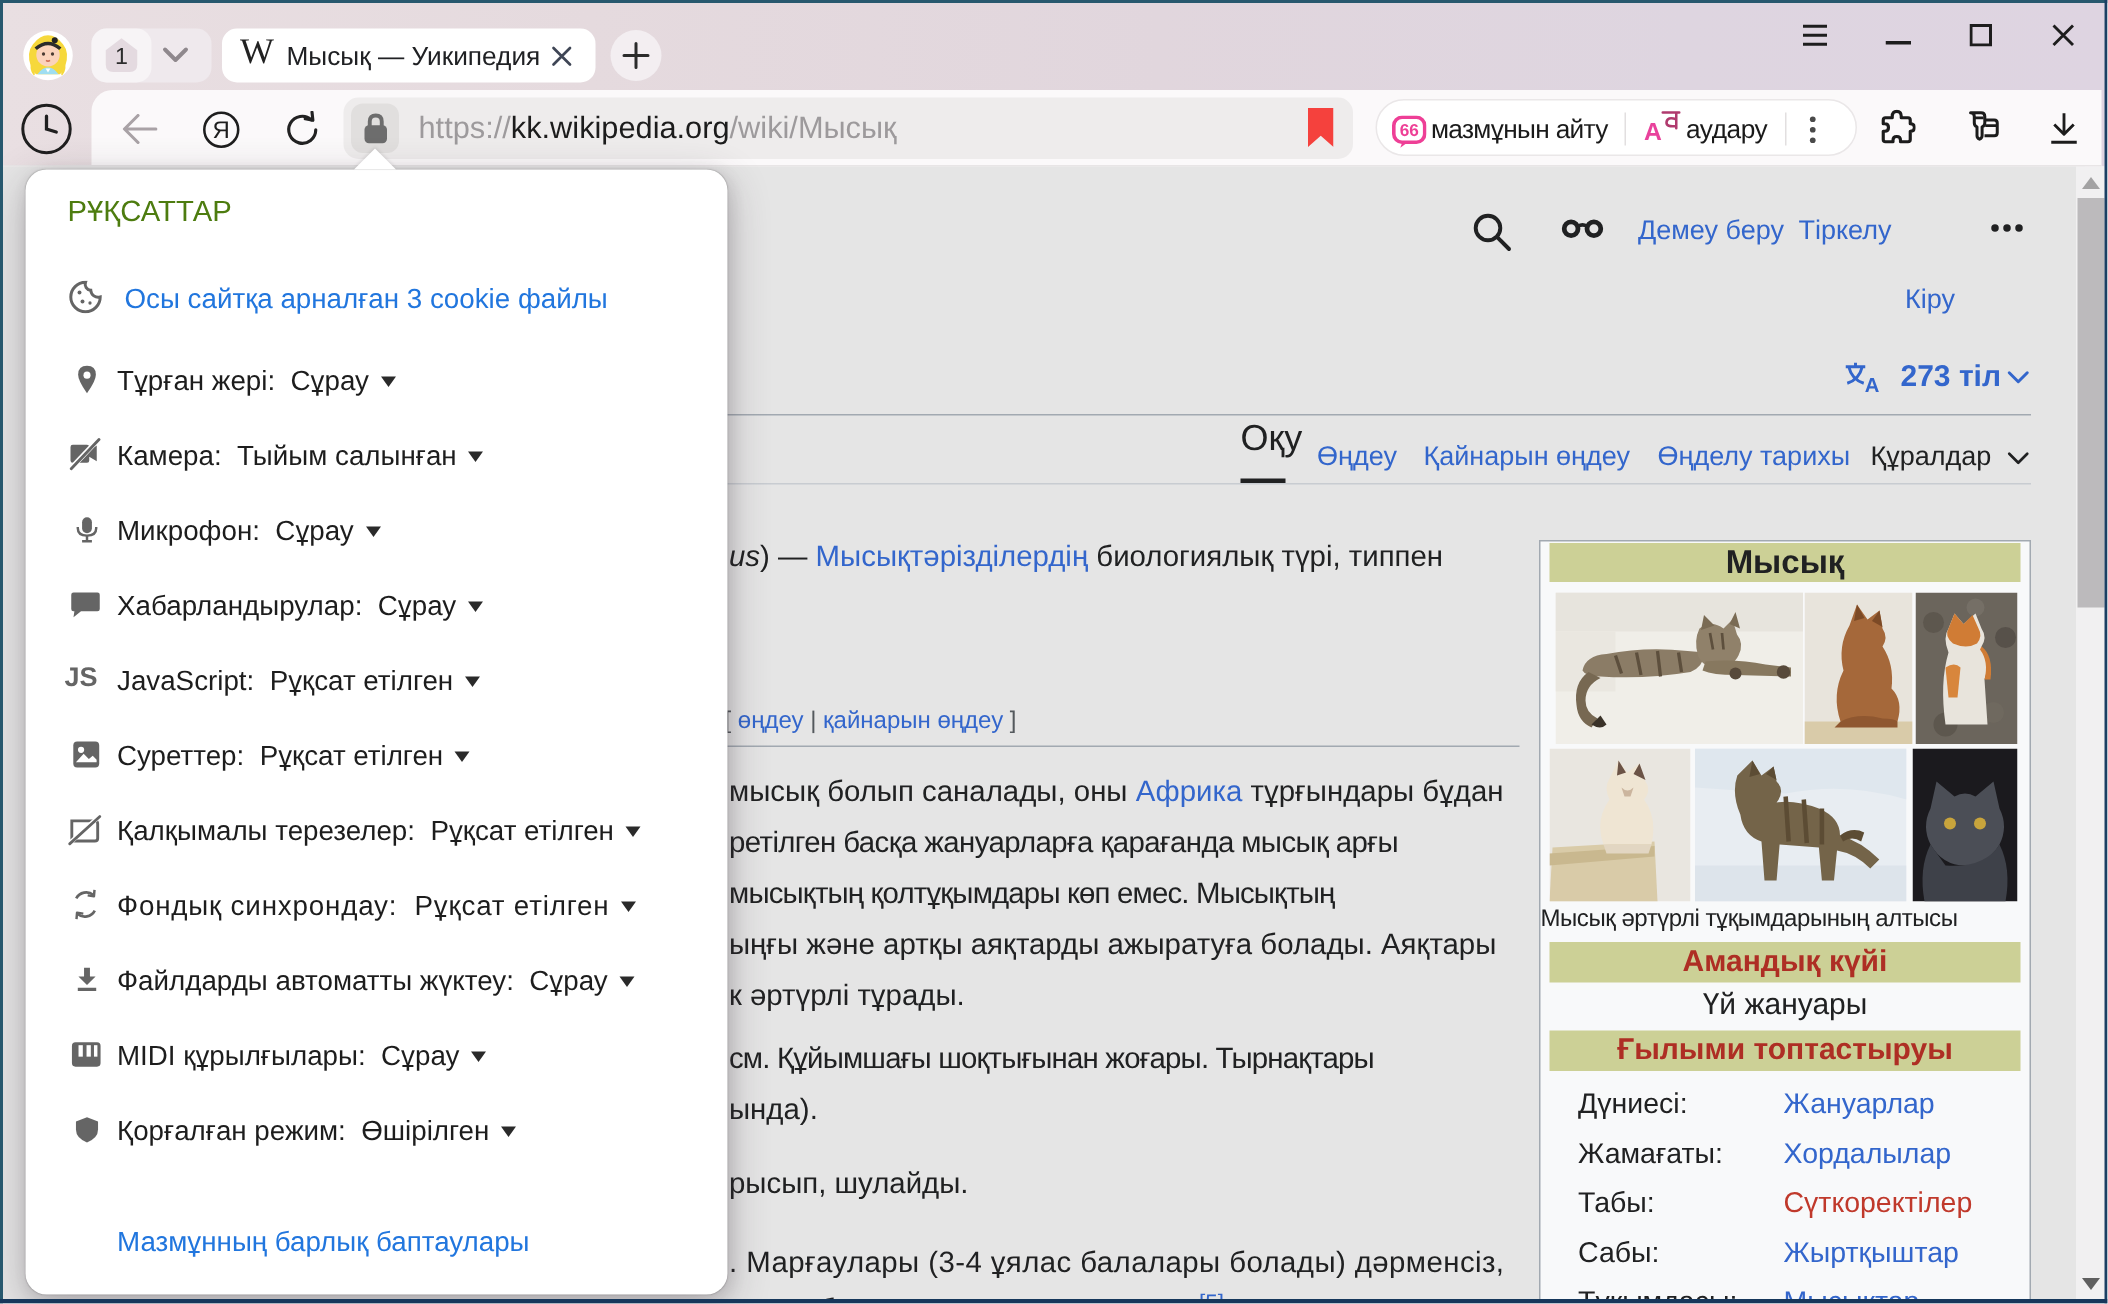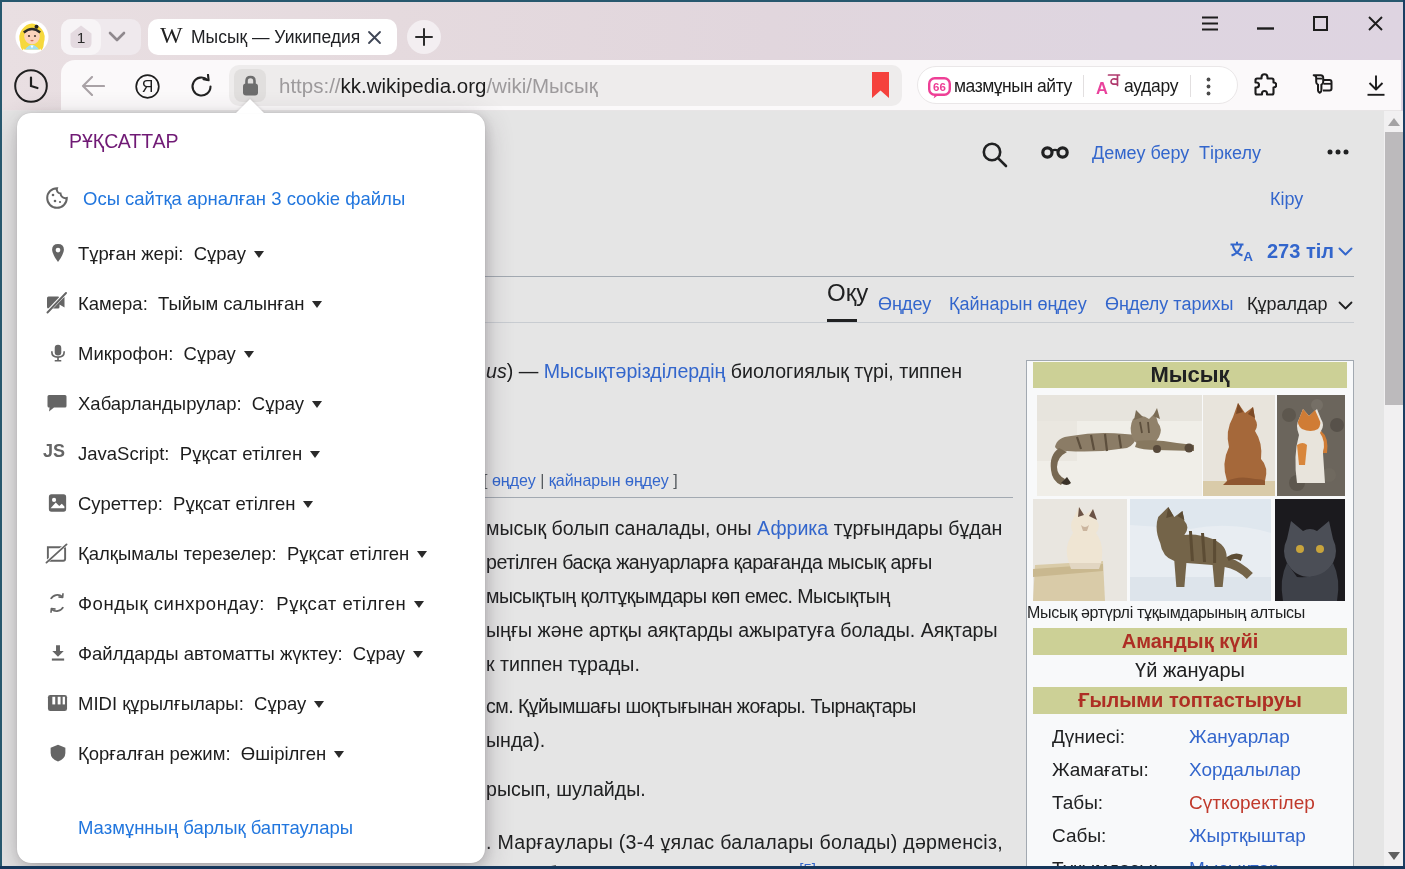--- a/index.html
+++ b/index.html
@@ -222,21 +222,21 @@
     </svg>
     <div class="abs" style="left:100px;top:211px;width:1254px;height:1px;background:#c8ccd1;"></div>
 
     <div class="wikitext" style="left:486px;top:249px;"><i>us</i>) — <a class="wlink" href="#">Мысықтәрізділердің</a> биологиялық түрі, типпен</div>
     <div class="wikitext" style="left:483px;top:361px;color:#54595d;font-size:16px;">[ <a class="wlink" href="#">өңдеу</a> | <a class="wlink" href="#">қайнарын өңдеу</a> ]</div>
     <div class="abs" style="left:200px;top:386px;width:813px;height:1px;background:#a2a9b1;"></div>
     <div class="wikitext" style="left:486px;top:440px;letter-spacing:-0.4px;">ретілген басқа жануарларға қарағанда мысық арғы</div>
     <div class="wikitext" style="left:486px;top:406px;">мысық болып саналады, оны <a class="wlink" href="#">Африка</a> тұрғындары бұдан</div>
     <div class="wikitext" style="left:486px;top:474px;letter-spacing:-0.55px;">мысықтың қолтұқымдары көп емес. Мысықтың</div>
     <div class="wikitext" style="left:486px;top:508px;">ыңғы және артқы аяқтарды ажыратуға болады. Аяқтары</div>
-    <div class="wikitext" style="left:486px;top:542px;">к типпен тұрады.</div>
+    <div class="wikitext" style="left:486px;top:542px;">к әртүрлі тұрады.</div>
     <div class="wikitext" style="left:486px;top:584px;letter-spacing:-0.55px;text-align:center;">см. Құйымшағы шоқтығынан жоғары. Тырнақтары</div>
     <div class="wikitext" style="left:486px;top:618px;">ында).</div>
     <div class="wikitext" style="left:486px;top:667px;">рысып, шулайды.</div>
     <div class="wikitext" style="left:486px;top:720px;letter-spacing:0.28px;">. Марғаулары (3-4 ұялас балалары болады) дәрменсіз,</div>
     <div class="wikitext" style="left:486px;top:749px;">соқыр болып туады, сондықтан да<a class="wlink" href="#" style="font-size:15px;vertical-align:6px;">[5]</a> анасының қамқо</div>
 
     <div id="infobox">
       <div class="khaki abs" style="left:6px;top:1px;width:314px;height:26px;font-size:22px;line-height:26px;color:#202122;">Мысық</div>
       <div class="abs" style="left:6px;top:34px;width:312px;height:206px;">
 
@@ -326,21 +326,21 @@
   <div id="sbar">
     <svg class="abs" style="left:4px;top:7px" width="12" height="8" viewBox="0 0 12 8">
         <path d="M6 0 L12 8 L0 8 Z" fill="#a3a2a3"></path>
       </svg>
     <div id="sthumb"></div>
     <svg class="abs" style="left:4px;top:741px" width="12" height="8" viewBox="0 0 12 8">
         <path d="M0 0 L12 0 L6 8 Z" fill="#5f5f5f"></path>
       </svg>
   </div>
   <div id="popup">
-    <div class="abs" style="left:28px;top:17px;font-size:19.5px;font-weight:normal;color:#701a75;letter-spacing:0px;margin-left:24px;">РҰҚСАТТАР</div>
+    <div class="abs" style="left:28px;top:17px;font-size:19.5px;font-weight:normal;color:#4d7c0f;letter-spacing:0px;">РҰҚСАТТАР</div>
 
     <div class="prow" style="top:74px;">
       <svg class="ico" viewBox="0 0 22 22">
         <path d="M11 1.2 A 9.8 9.8 0 1 0 20.8 11 A 5 5 0 0 1 14.5 6.5 A 4 4 0 0 1 11 1.2 Z" fill="none" stroke="#656565" stroke-width="2"></path>
         <circle cx="7" cy="8" r="1.3" fill="#656565"></circle>
           <circle cx="9" cy="14" r="1.3" fill="#656565"></circle>
           <circle cx="14" cy="15" r="1.1" fill="#656565"></circle>
       </svg>
       <div class="txt blue" style="left:66px;">Осы сайтқа арналған 3 cookie файлы</div>
     </div>

